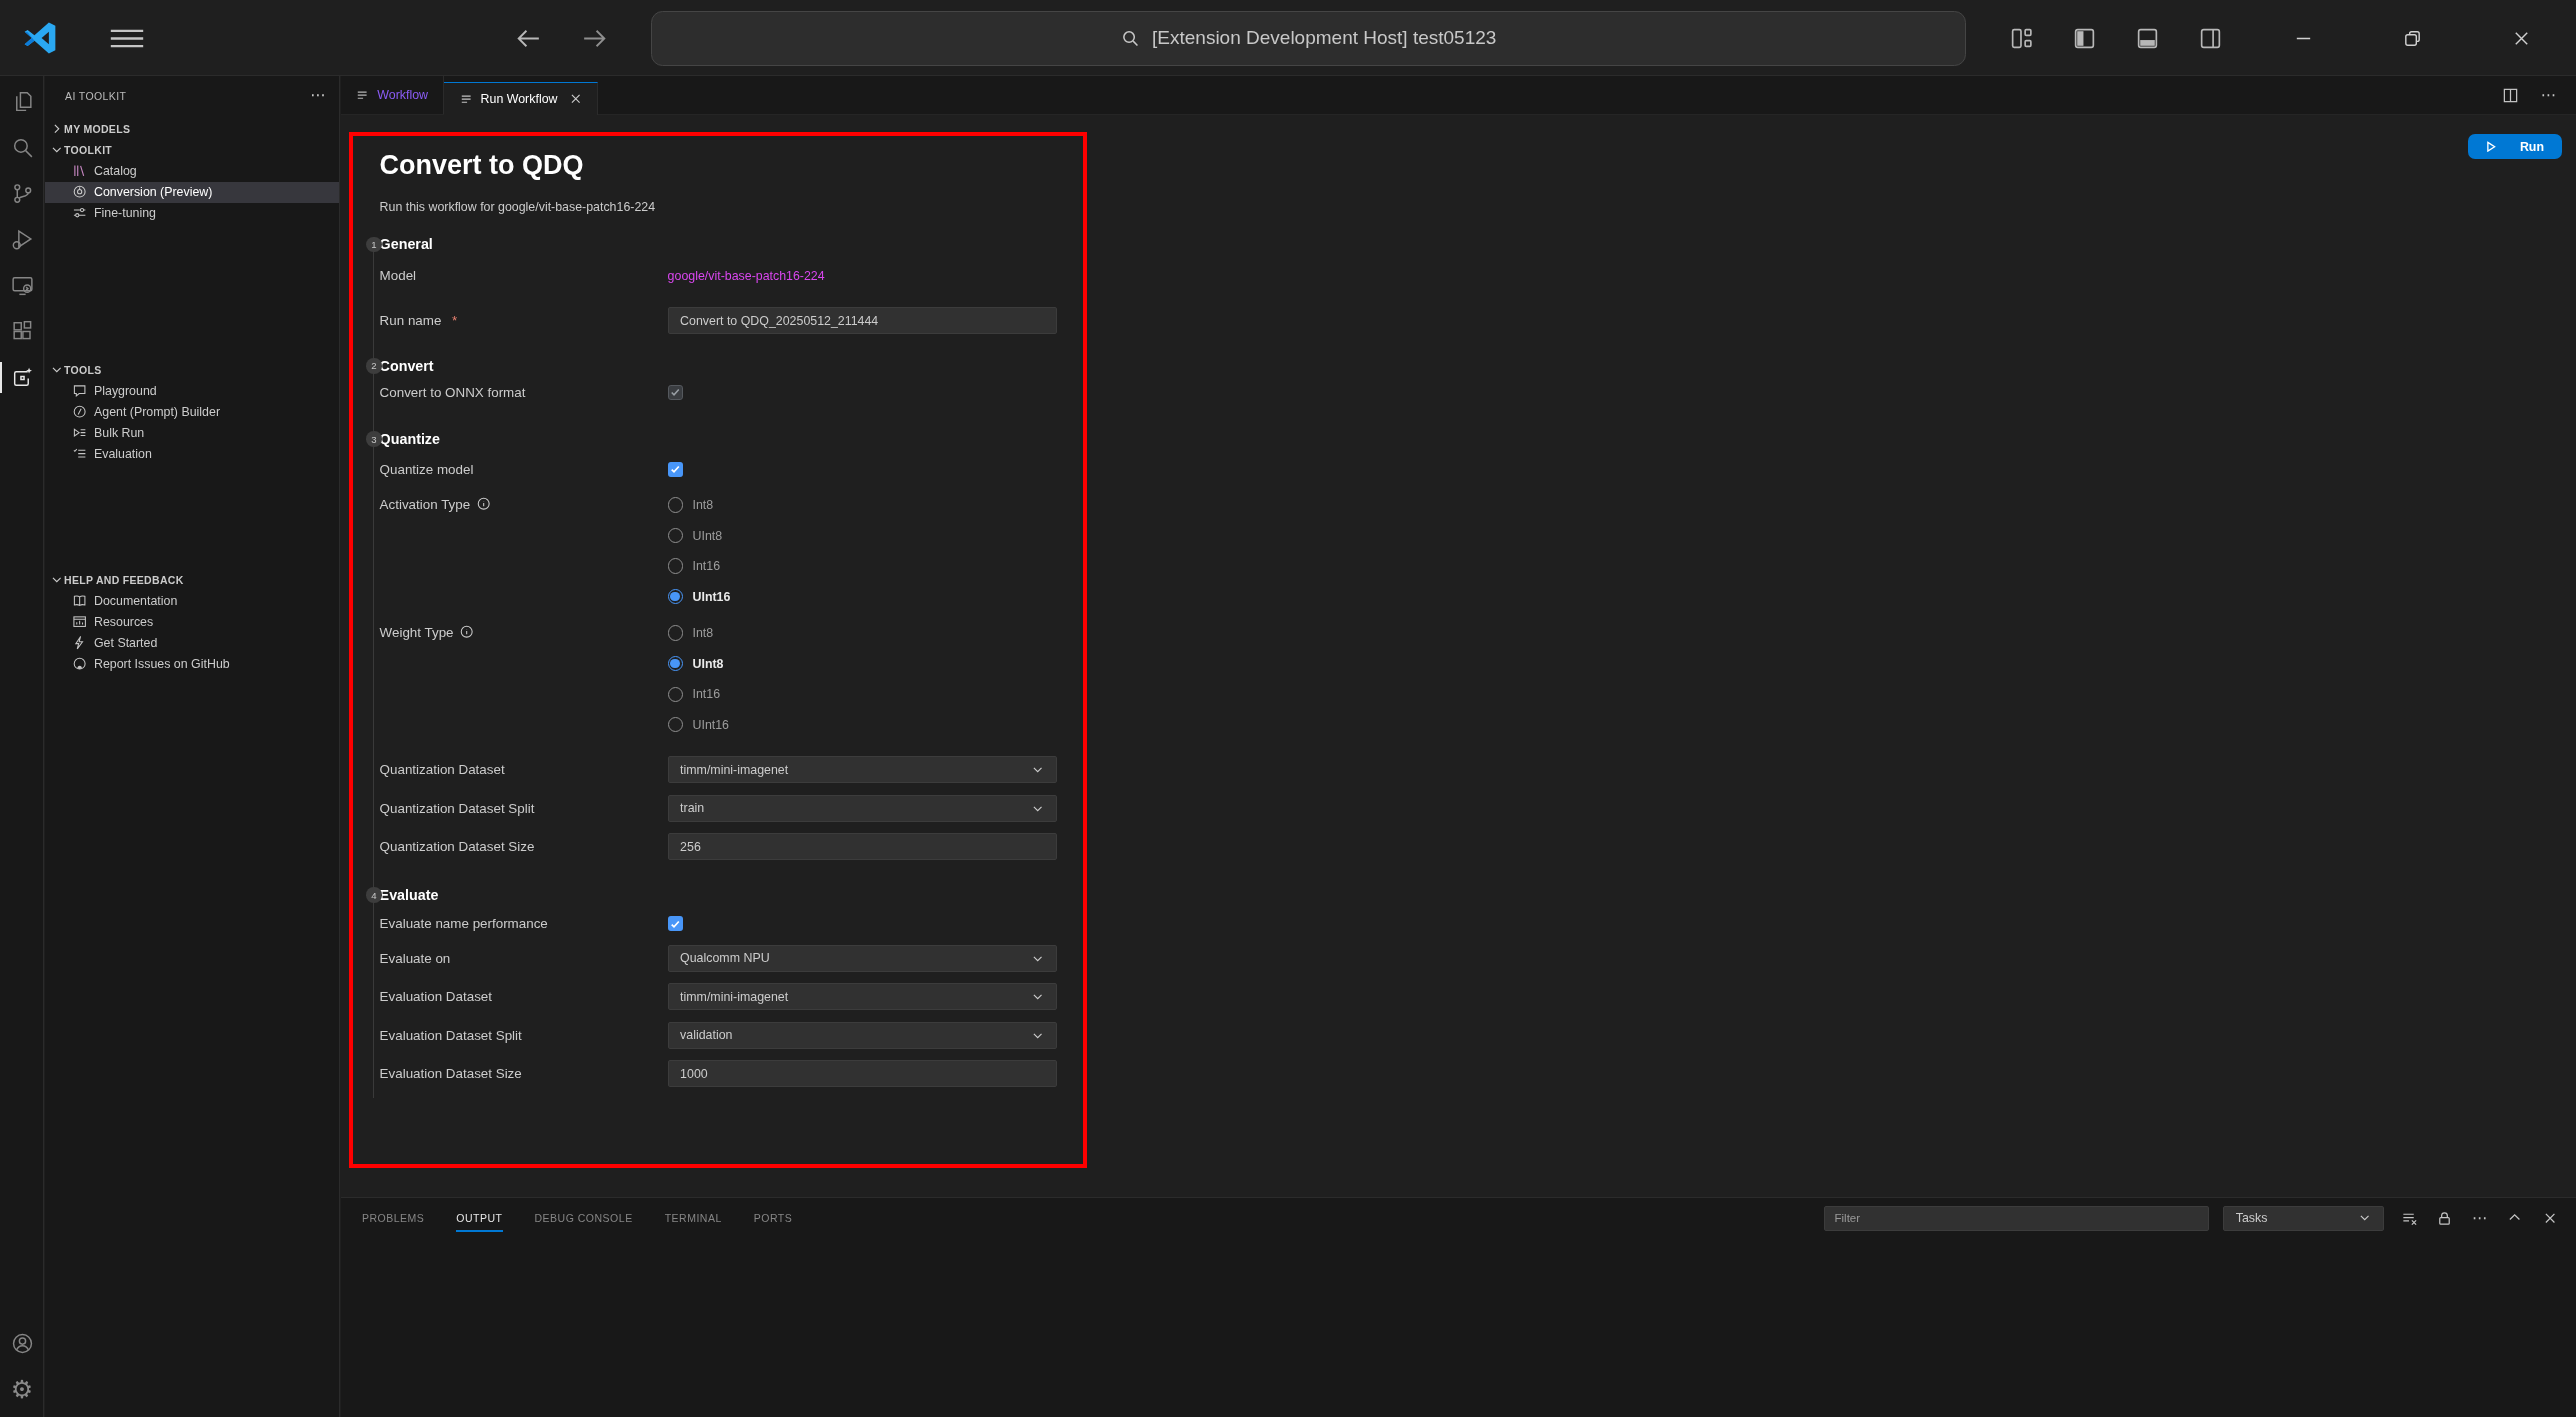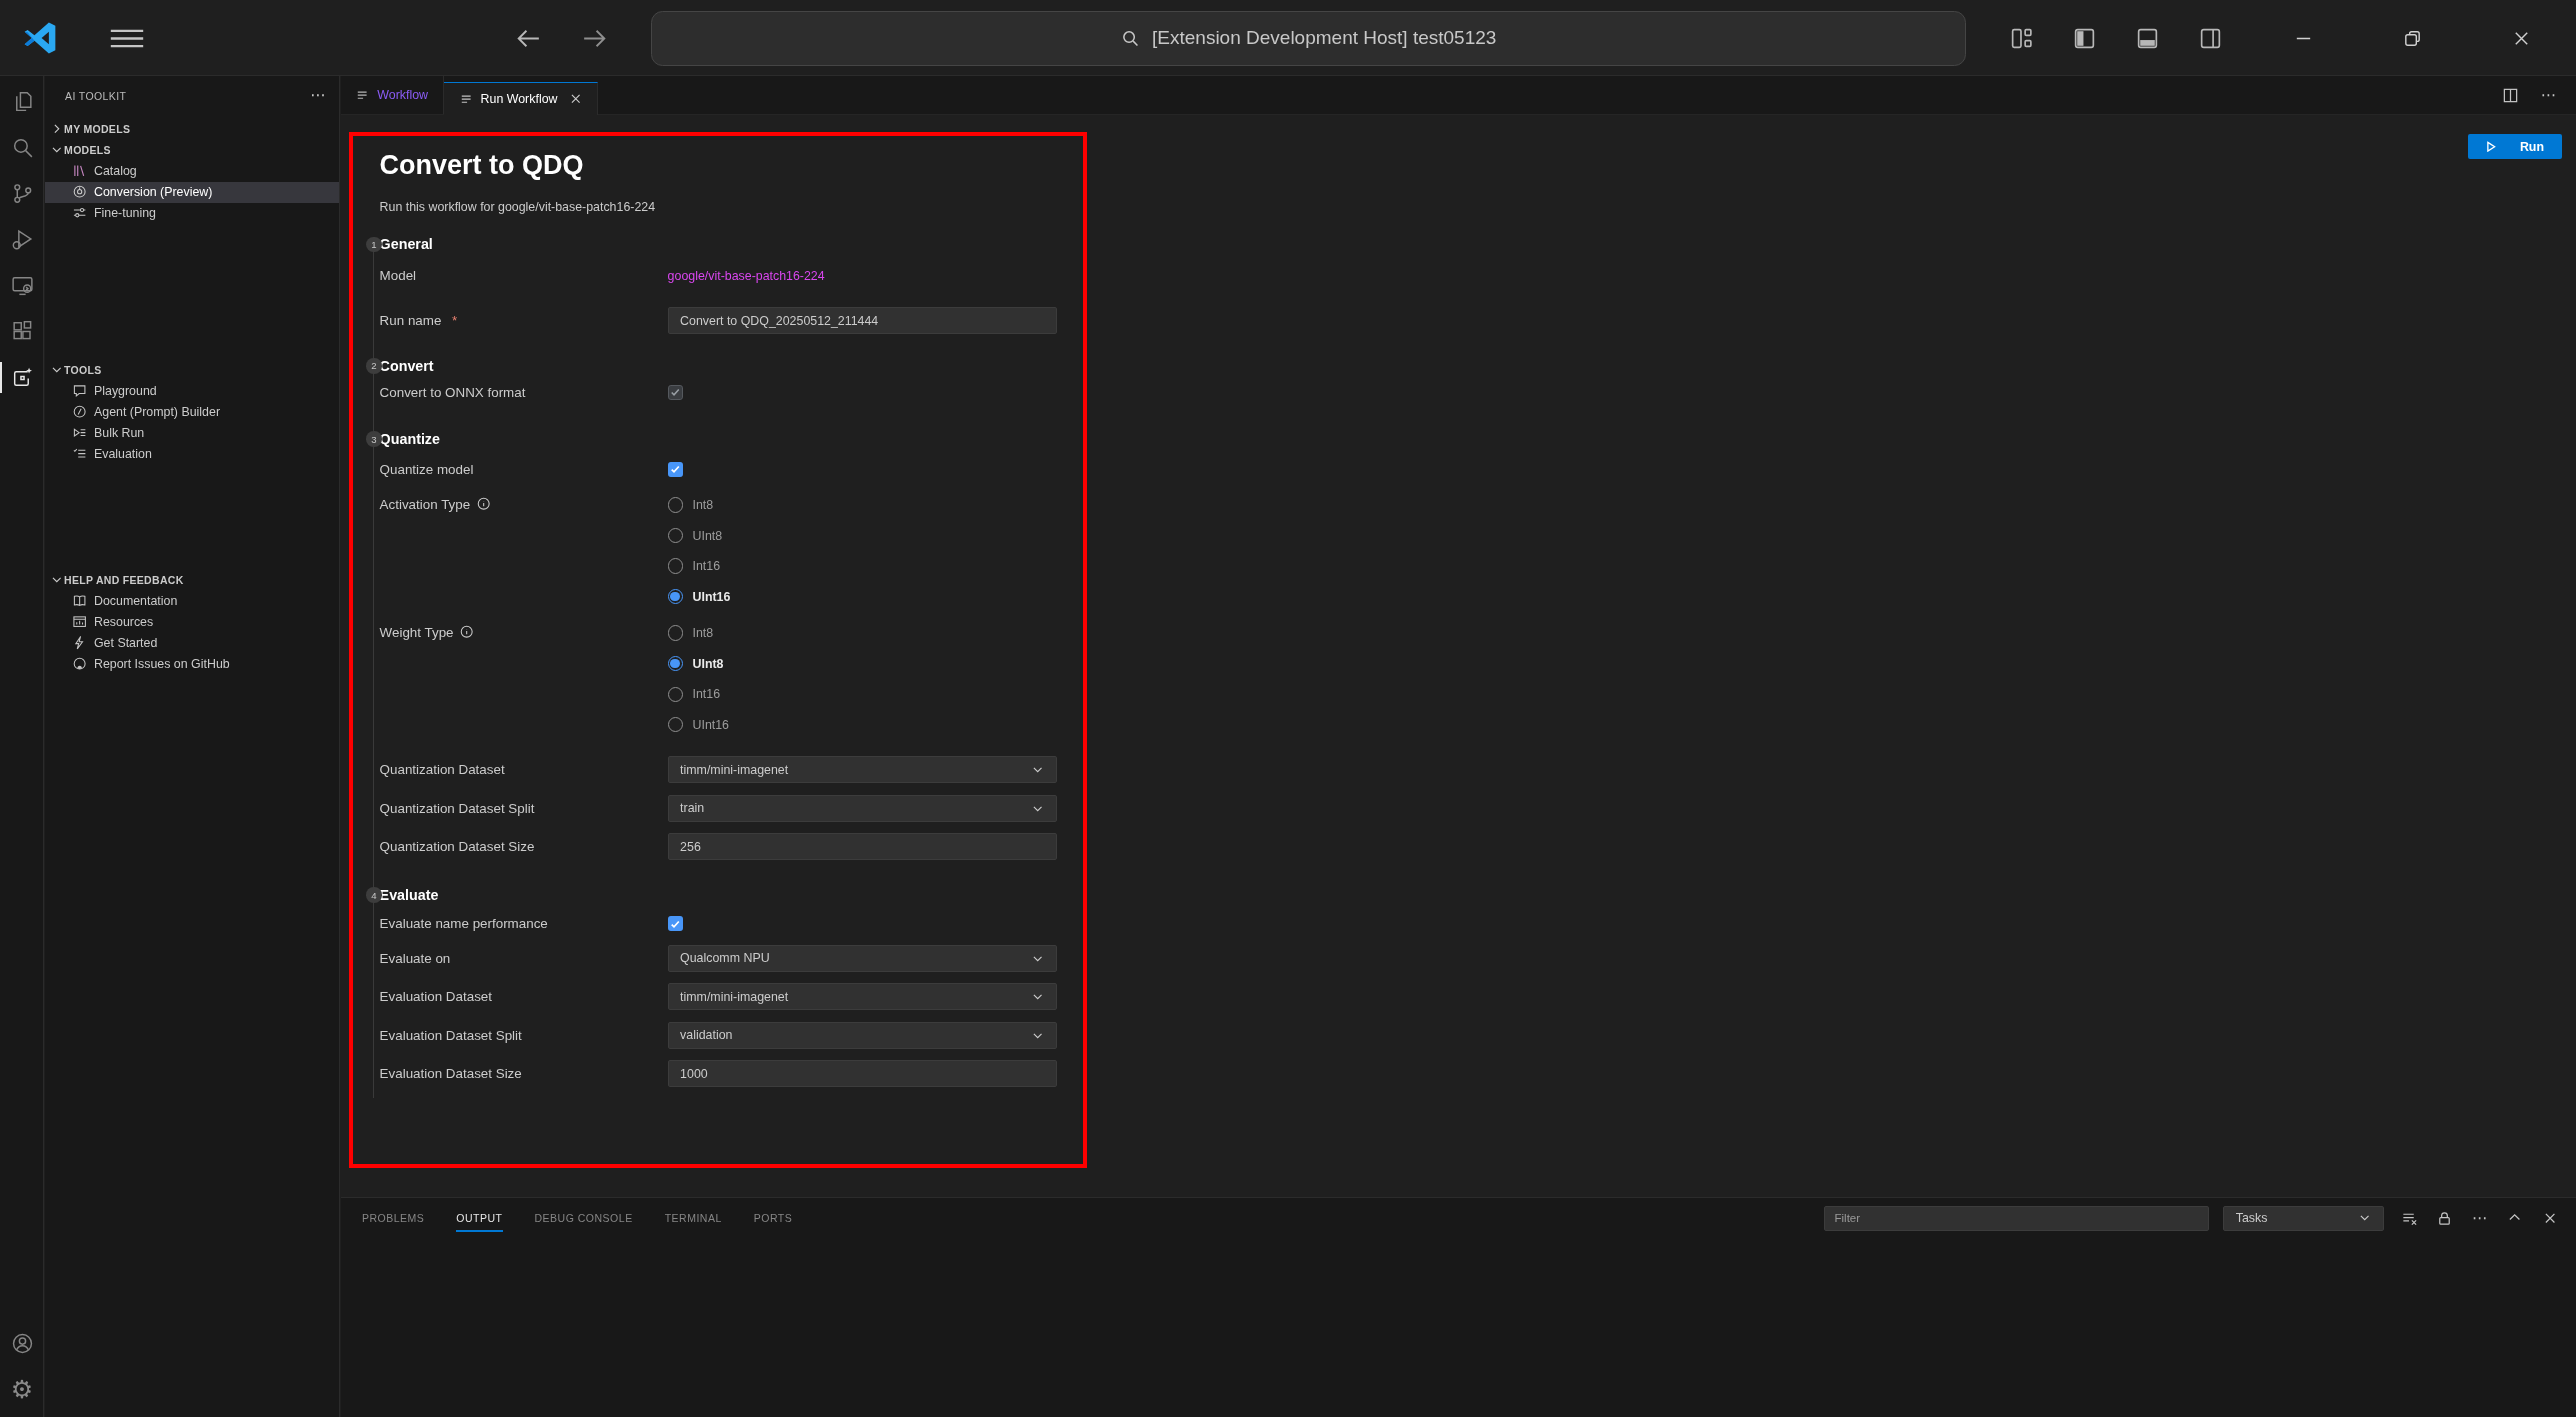--- a/index.html
+++ b/index.html
@@ -52,21 +52,21 @@
 
   
   .editor-region { position:absolute; left:341px; top:76px; right:0; bottom:0; }
   .tabbar { height:39px; background:#181818; display:flex; align-items:stretch; border-bottom:1px solid #252525; }
   .tab { padding:0 15.3px; display:flex; align-items:center; gap:8.6px; font-size:12.4px; color:#8b5cf6; border-right:1px solid #2b2b2b; cursor:pointer; }
   .tab.active { background:#1f1f1f; color:#ffffff; border-top:1.9px solid #0078d4; margin-bottom:-1px;margin-top:6px; }
   .tab-close { margin-left:3.8px; color:#cccccc; }
   .tab-actions { margin-left:auto; display:flex; align-items:center; gap:19px; padding-right:17px; }
 
   .editor-content { position:absolute; top:39px; left:0; right:0; bottom:221px; background:#1f1f1f; }
-  .run-button { position:absolute; right:14.3px; top:19px; width:94px; height:25px; background:#0078d4; border-radius:2px; display:flex; align-items:center; justify-content:center; gap:23px; color:#ffffff; font-size:12.4px; font-weight:700; cursor:pointer; }
+  .run-button { position:absolute; right:14.3px; top:19px; width:94px; height:25px; background:#0078d4; border-radius:7px; display:flex; align-items:center; justify-content:center; gap:23px; color:#ffffff; font-size:12.4px; font-weight:700; cursor:pointer; }
 
   .annotation-rect { position:absolute; left:7.6px; top:17px; width:738px; height:1036px; border:4.8px solid #ff0000; }
   .form { position:absolute; inset:0; padding:13.4px 19px 0 27px; }
   .stepper-line { position:absolute; left:20px; top:112px; height:850px; width:1px; background:#3a3a3a; }
 
   .form-title { font-size:27px; font-weight:700; color:#ffffff; line-height:32px; }
   .form-subtitle { margin-top:19px; font-size:12.4px; color:#cccccc; height:15.3px; line-height:15.3px; }
 
   .section-hdr { position:relative; height:15.3px; display:flex; align-items:center; }
   .sec-badge { position:absolute; left:-13.4px; top:0; width:15.3px; height:15.3px; border-radius:50%; background:#3d3d3d; color:#c8c8c8; font-size:9.6px; display:flex; align-items:center; justify-content:center; }
@@ -281,21 +281,21 @@
     </span>
     <span class="s-header-label">MY MODELS</span>
   </div>
 
   <div class="s-row">
     <span class="s-chevron">
       <svg width="9.6" height="9.6" viewBox="0 0 10 10" fill="none" stroke="#cccccc" stroke-width="1.2">
           <path d="m1 3 4 4 4-4"></path>
         </svg>
     </span>
-    <span class="s-header-label">MODELS</span>
+    <span class="s-header-label">TOOLKIT</span>
   </div>
   <div class="s-row s-item">
     <span>
       <svg width="15.3" height="15.3" viewBox="0 0 16 16" fill="none" stroke="#c586c0" stroke-width="1.2">
         <path d="M3 2.5v11M6 2.5v11M9 3l3.2 10.5"></path>
       </svg>
     </span>
     <span>Catalog</span>
   </div>
   <div class="s-row s-item selected">

